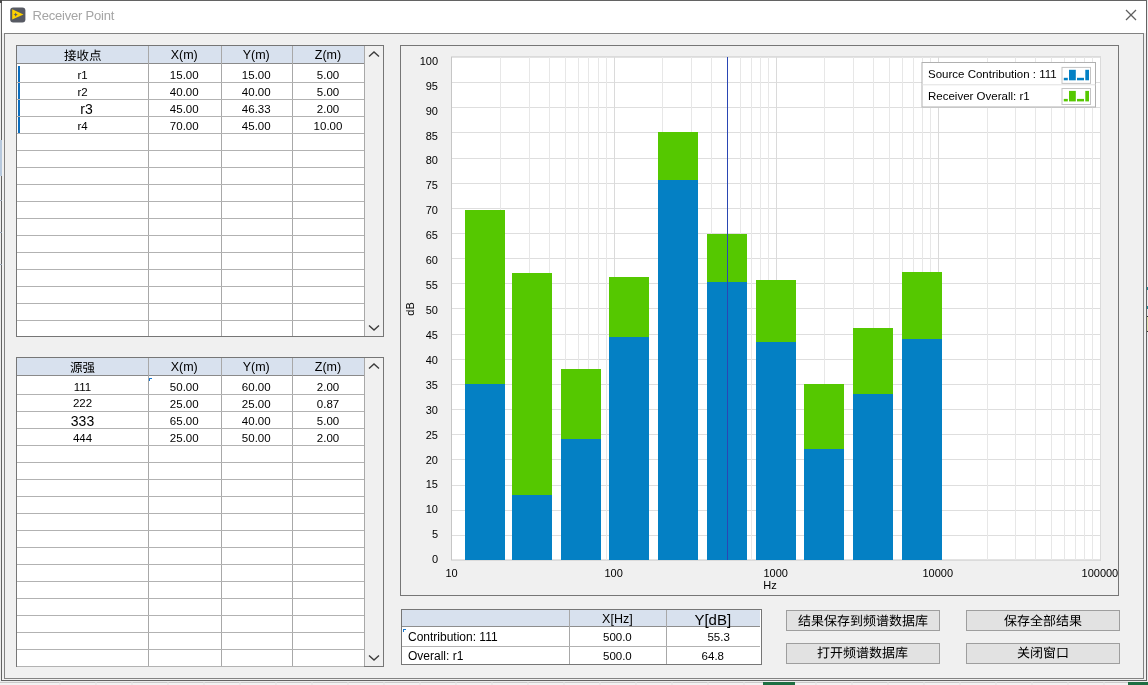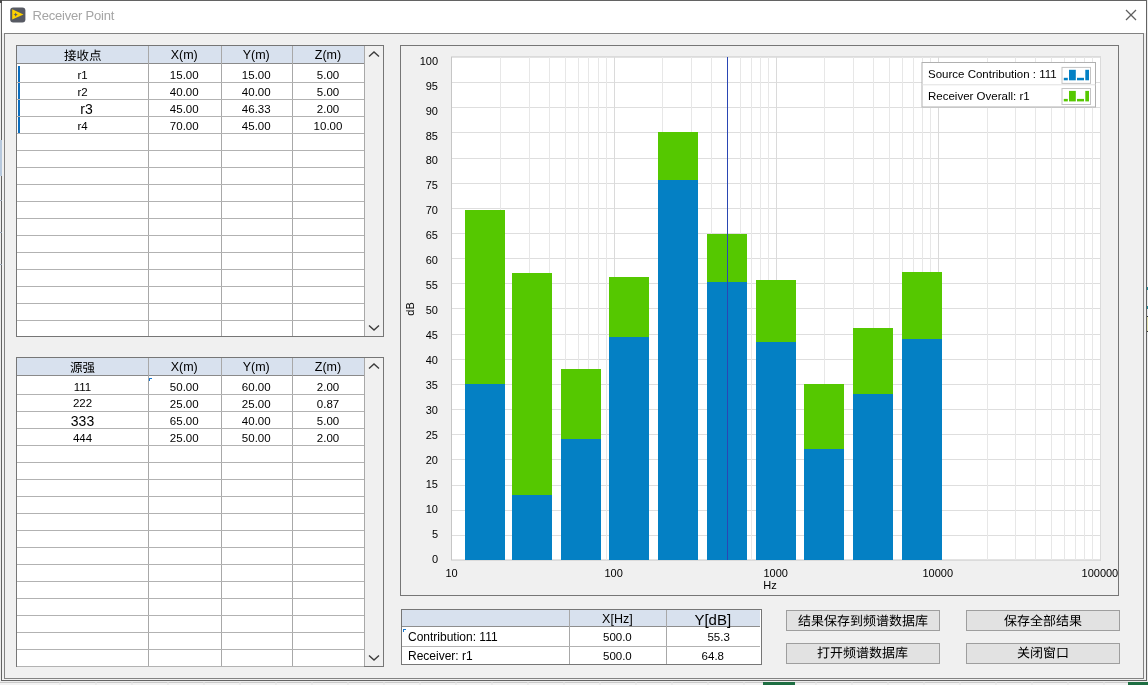--- a/index.html
+++ b/index.html
@@ -288,21 +288,21 @@
 <div style="position:absolute;left:401px;top:609px;width:361px;height:56px;border:1px solid #767676;background:#fff">
     <div style="position:absolute;left:0;top:0;width:358px;height:17px;background:#d8e1ee;border-bottom:1px solid #8e8e8e"></div>
     <div style="position:absolute;left:167.2px;top:0;width:1px;height:54px;background:#a8a8a8"></div>
     <div style="position:absolute;left:263.6px;top:0;width:1px;height:54px;background:#a8a8a8"></div>
     <div style="position:absolute;left:167.2px;top:0;width:96.4px;height:18px;display:flex;align-items:center;justify-content:center;font-size:12.5px">X[Hz]</div>
     <div style="position:absolute;left:263.6px;top:0;width:94.4px;height:18px;display:flex;align-items:center;justify-content:center;font-size:15px">Y[dB]</div>
     <div style="position:absolute;left:0;top:36px;width:358px;height:1px;background:#b2b2b2"></div>
     <div style="position:absolute;left:6px;top:18px;width:160px;height:18px;display:flex;align-items:center;font-size:12px">Contribution: 111</div>
     <div style="position:absolute;left:167.2px;top:18px;width:96.4px;height:18px;display:flex;align-items:center;justify-content:center;font-size:11.5px">500.0</div>
     <div style="position:absolute;left:263.6px;top:18px;width:106px;height:18px;display:flex;align-items:center;justify-content:center;font-size:11.5px">55.3</div>
-    <div style="position:absolute;left:6px;top:37px;width:160px;height:18px;display:flex;align-items:center;font-size:12px">Receiver: r1</div>
+    <div style="position:absolute;left:6px;top:37px;width:160px;height:18px;display:flex;align-items:center;font-size:12px">Overall: r1</div>
     <div style="position:absolute;left:167.2px;top:37px;width:96.4px;height:18px;display:flex;align-items:center;justify-content:center;font-size:11.5px">500.0</div>
     <div style="position:absolute;left:263.6px;top:37px;width:94.4px;height:18px;display:flex;align-items:center;justify-content:center;font-size:11.5px">64.8</div>
     <div style="position:absolute;left:1px;top:19px;width:3.2px;height:1.2px;background:#1576d0"></div>
     <div style="position:absolute;left:1px;top:19px;width:1.2px;height:3.2px;background:#1576d0"></div>
   </div>
 <div style="position:absolute;left:785.5px;top:610px;width:154px;height:21px;background:#e2e2e2;border:1px solid #9e9e9e;display:flex;align-items:center;justify-content:center">
     <svg width="130" height="14" style="display:block;overflow:visible;">
       <g transform="translate(0,11.44) scale(0.01300,-0.01300)" fill="#000000">
         <use href="#g18" x="0"></use>
         <use href="#g14" x="1000"></use>

